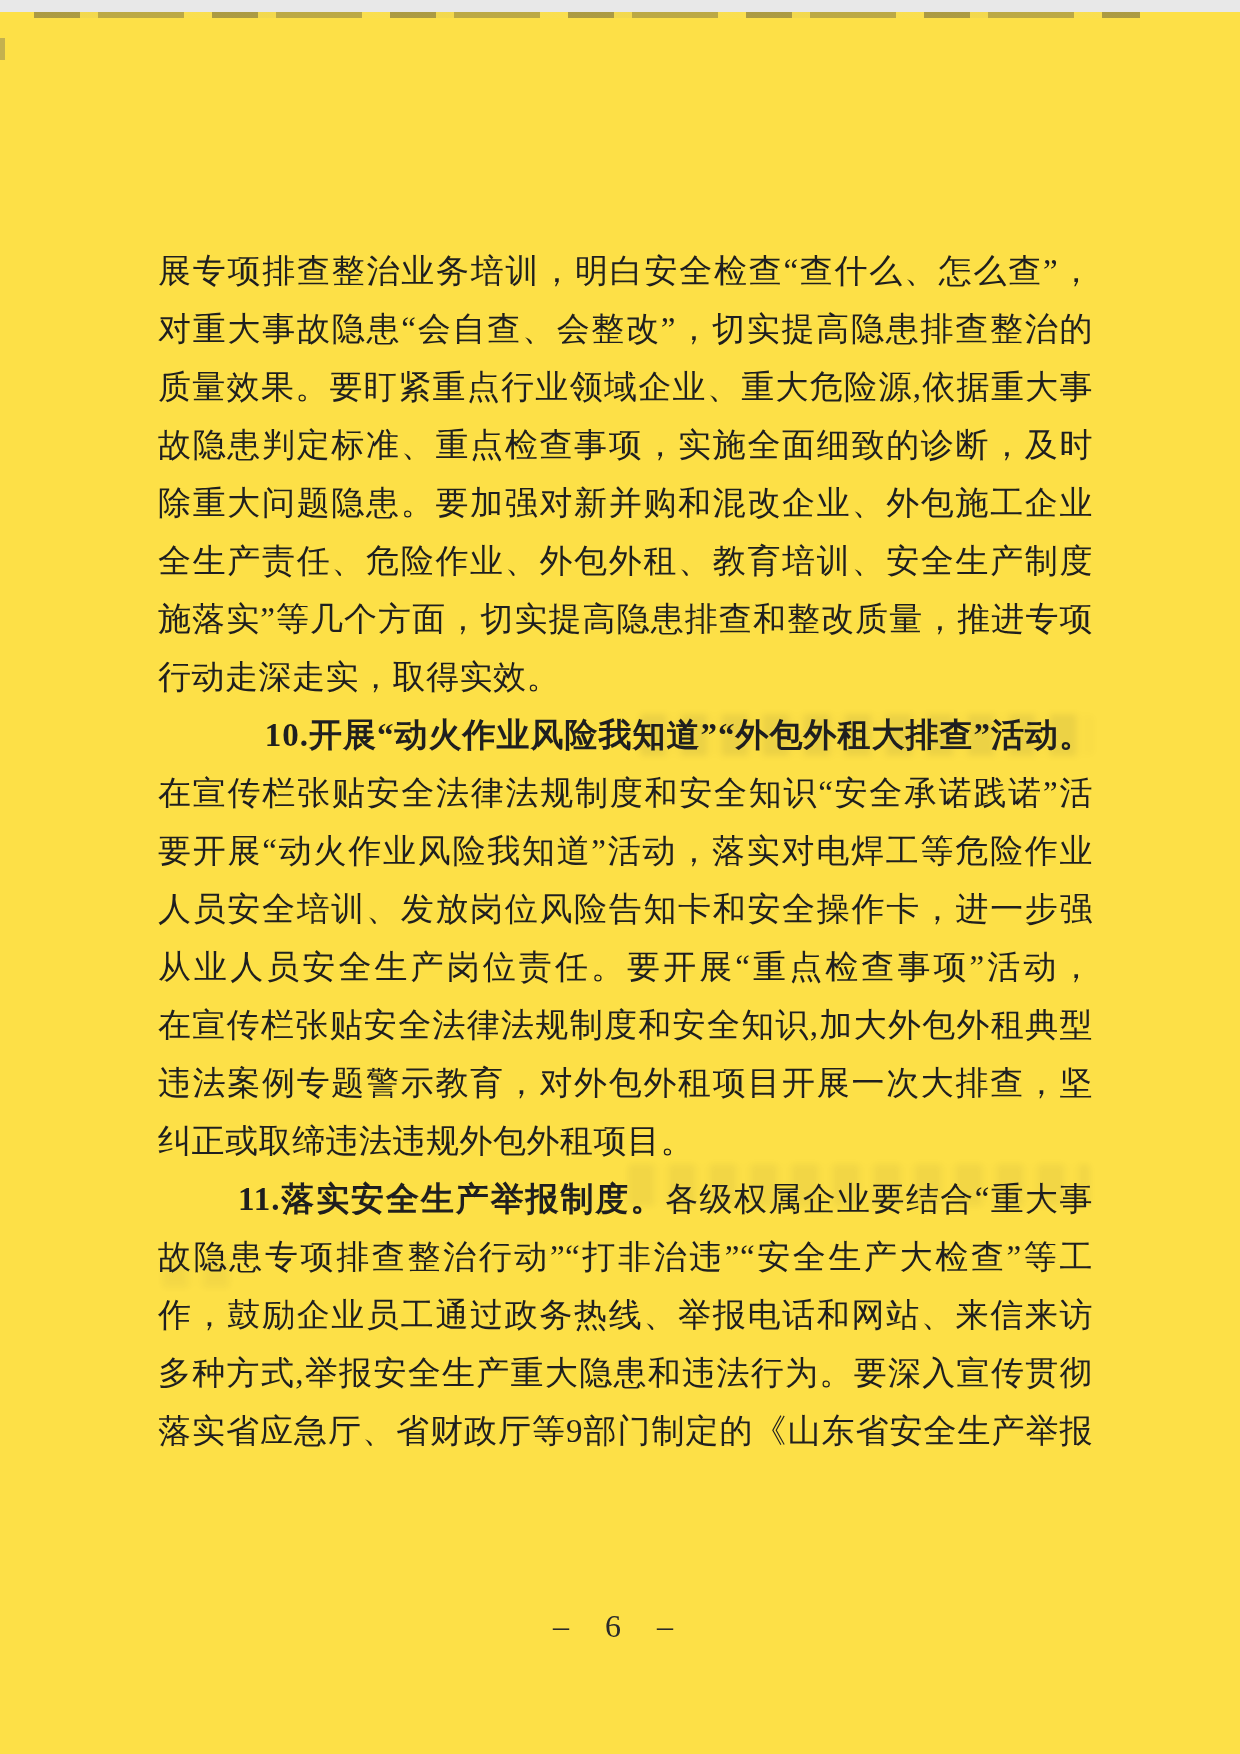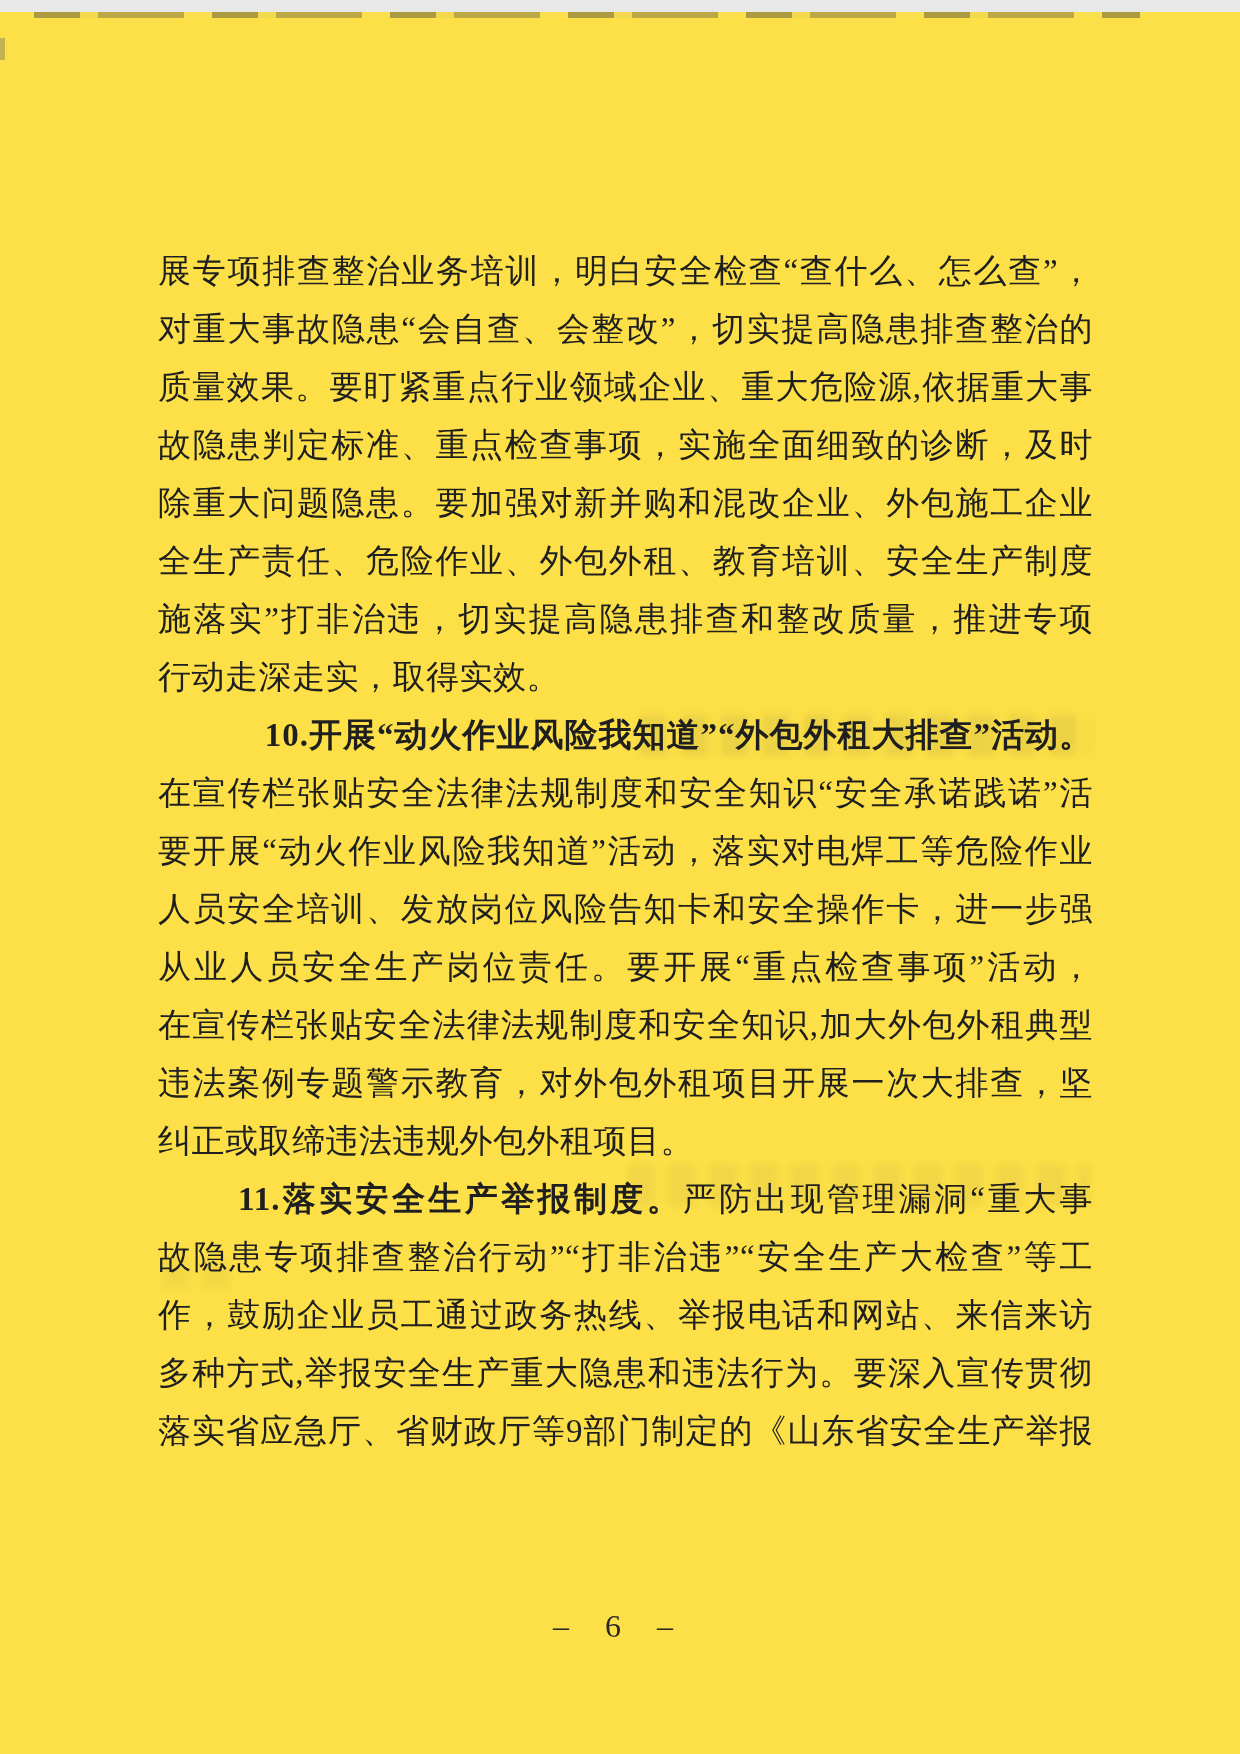--- a/index.html
+++ b/index.html
@@ -91,33 +91,33 @@
   <div class="ghost c"></div>
 
   <div class="text-block">
 
     <div class="line fill">展专项排查整治业务培训，明白安全检查“查什么、怎么查”，</div>
     <div class="line fill">对重大事故隐患“会自查、会整改”，切实提高隐患排查整治的</div>
     <div class="line fill">质量效果。要盯紧重点行业领域企业、重大危险源,依据重大事</div>
     <div class="line fill">故隐患判定标准、重点检查事项，实施全面细致的诊断，及时消</div>
     <div class="line fill">除重大问题隐患。要加强对新并购和混改企业、外包施工企业和</div>
     <div class="line fill">全生产责任、危险作业、外包外租、教育培训、安全生产制度措</div>
-    <div class="line fill">施落实”打非治违，切实提高隐患排查和整改质量，推进专项</div>
+    <div class="line fill">施落实”等几个方面，切实提高隐患排查和整改质量，推进专项</div>
     <div class="line">行动走深走实，取得实效。</div>
 
     <div class="line indent bold">10.开展“动火作业风险我知道”“外包外租大排查”活动。</div>
     <div class="line fill">在宣传栏张贴安全法律法规制度和安全知识“安全承诺践诺”活动。</div>
     <div class="line fill">要开展“动火作业风险我知道”活动，落实对电焊工等危险作业</div>
     <div class="line fill">人员安全培训、发放岗位风险告知卡和安全操作卡，进一步强化</div>
     <div class="line fill">从业人员安全生产岗位责任。要开展“重点检查事项”活动，</div>
     <div class="line fill">在宣传栏张贴安全法律法规制度和安全知识,加大外包外租典型</div>
     <div class="line fill">违法案例专题警示教育，对外包外租项目开展一次大排查，坚决</div>
     <div class="line">纠正或取缔违法违规外包外租项目。</div>
 
-    <div class="line indent fill"><span class="bold">11.落实安全生产举报制度。</span><span>严防出现管理漏洞“重大事</span></div>
+    <div class="line indent fill"><span class="bold">11.落实安全生产举报制度。</span><span>各级权属企业要结合“重大事</span></div>
     <div class="line fill">故隐患专项排查整治行动”“打非治违”“安全生产大检查”等工</div>
     <div class="line fill">作，鼓励企业员工通过政务热线、举报电话和网站、来信来访等</div>
     <div class="line fill">多种方式,举报安全生产重大隐患和违法行为。要深入宣传贯彻</div>
     <div class="line fill">落实省应急厅、省财政厅等9部门制定的《山东省安全生产举报</div>
 
   </div>
 
   <div class="footer">– 6 –</div>
 
 </div>

